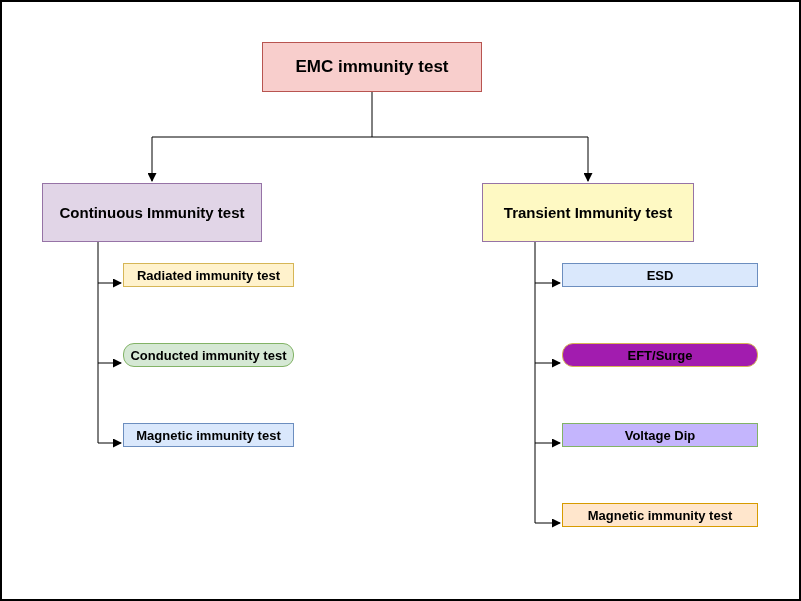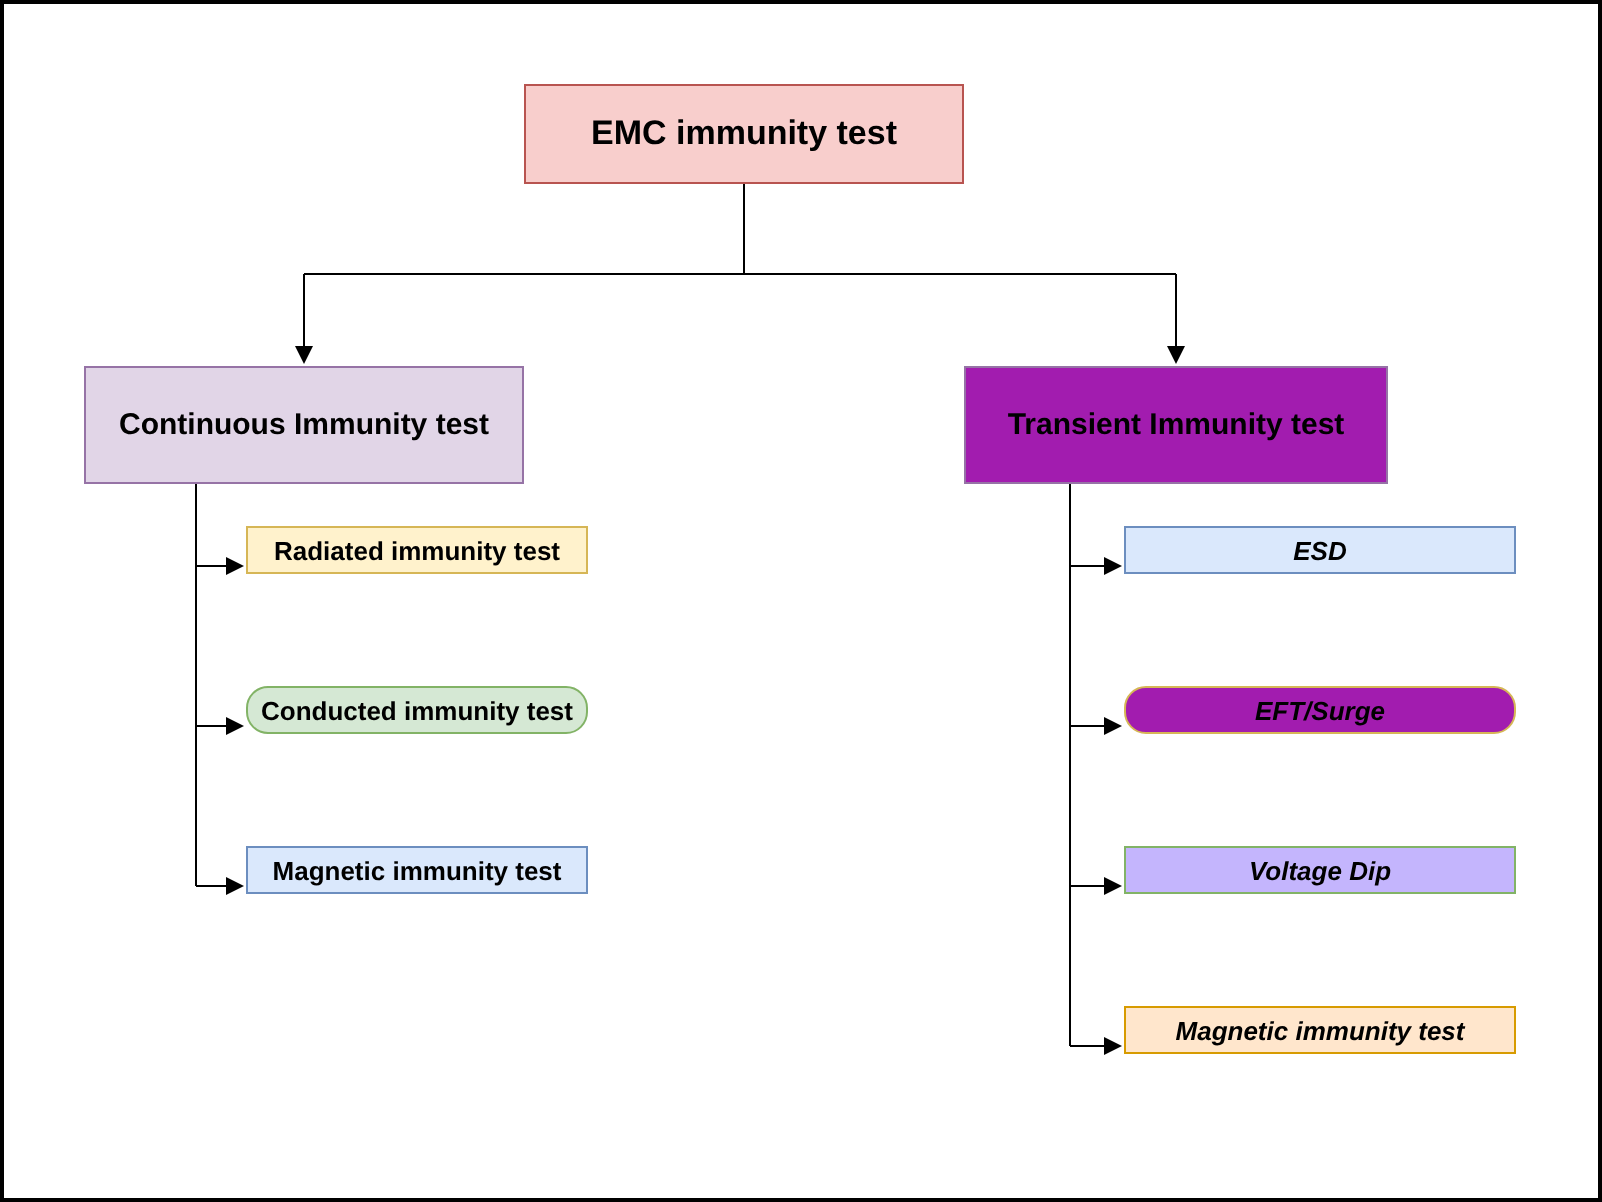--- a/index.html
+++ b/index.html
@@ -22,21 +22,21 @@
     text-align: right;
     font-weight: 700;
     color: #000000;
   }
   .node-root   { left: 260px; top: 40px;  width: 220px; height: 50px; font-size: 17px; }
   .node-l1     { top: 181px; height: 59px; font-size: 15px; }
   .node-cont   { left: 40px;  width: 220px; }
   .node-trans  { left: 480px; width: 212px; }
   .node-child  { height: 24px; font-size: 13px; }
   .child-left  { left: 121px; width: 171px; }
-  .child-right { left: 560px; width: 196px; font-style: italic; }
+  .child-right { left: 560px; width: 196px; }
   .row1 { top: 261px; }
   .row2 { top: 341px; border-radius: 11px; }
   .row3 { top: 421px; }
   .row4 { top: 501px; }
   #connectors {
     position: absolute;
     left: 0; top: 0;
     width: 797px; height: 597px;
     pointer-events: none;
   }
@@ -69,21 +69,21 @@
       <path d="M 533 361 L 558 361" marker-end="url(#arrow)"></path>
       <path d="M 533 441 L 558 441" marker-end="url(#arrow)"></path>
       <path d="M 533 521 L 558 521" marker-end="url(#arrow)"></path>
     </g>
   </svg>
 
   <div class="node node-root" style="background-color: rgb(248, 206, 204); border-color: rgb(184, 84, 80);">EMC immunity test</div>
 
   <div class="node node-l1 node-cont" style="background-color: rgb(225, 213, 231); border-color: rgb(150, 115, 166);">Continuous Immunity test</div>
 
-  <div class="node node-l1 node-trans" style="background-color: #a21caf; border-color: rgb(150, 115, 166);">Transient Immunity test</div>
+  <div class="node node-l1 node-trans" style="background-color: #fef9c3; border-color: rgb(150, 115, 166);">Transient Immunity test</div>
 
   <div class="node node-child child-left row1" style="background-color: rgb(255, 242, 204); border-color: rgb(214, 182, 86);">Radiated immunity test</div>
 
   <div class="node node-child child-left row2" style="background-color: rgb(213, 232, 212); border-color: rgb(130, 179, 102);">Conducted immunity test</div>
 
   <div class="node node-child child-left row3" style="background-color: rgb(218, 232, 252); border-color: rgb(108, 142, 191);">Magnetic immunity test</div>
 
   <div class="node node-child child-right row1" style="background-color: rgb(218, 232, 252); border-color: rgb(108, 142, 191);">ESD</div>
 
   <div class="node node-child child-right row2" style="background-color: #a21caf; border-color: rgb(214, 182, 86);">EFT/Surge</div>

